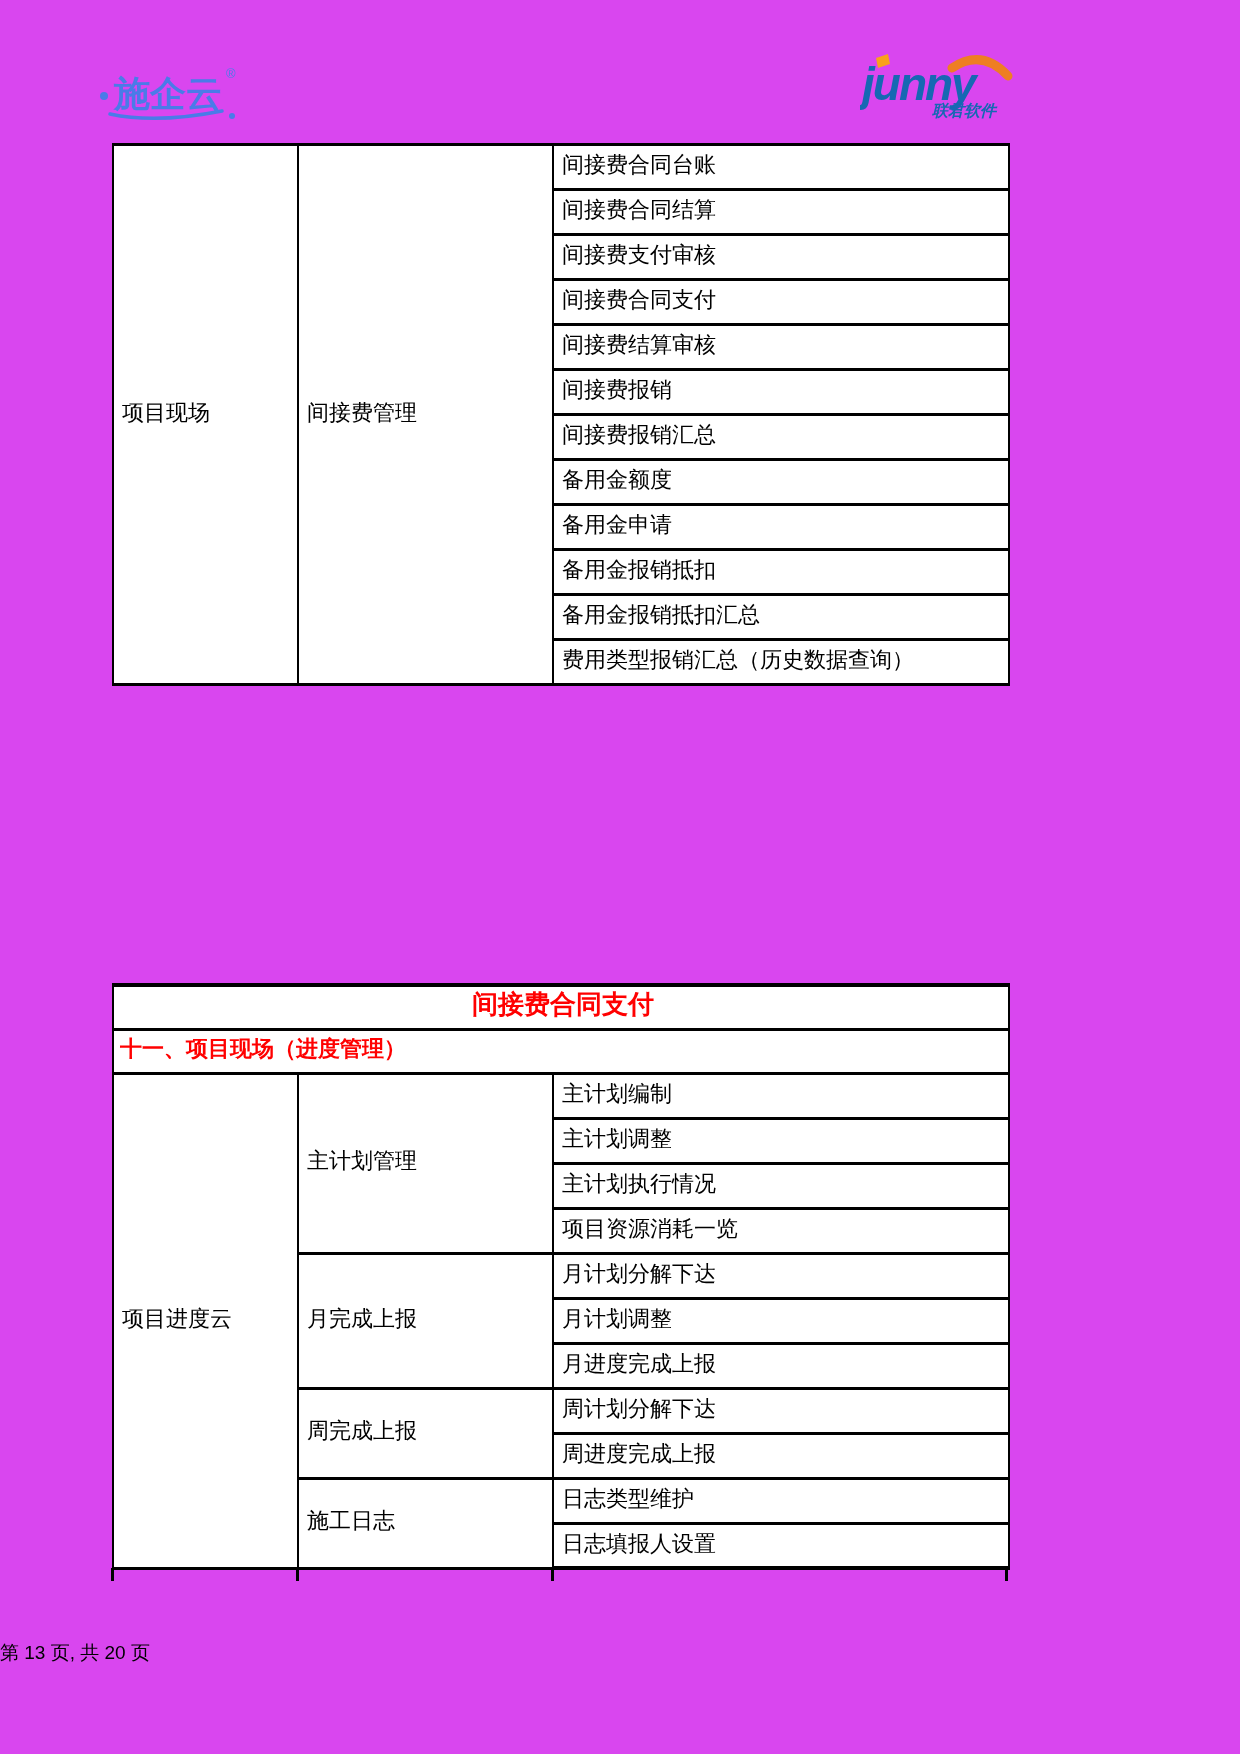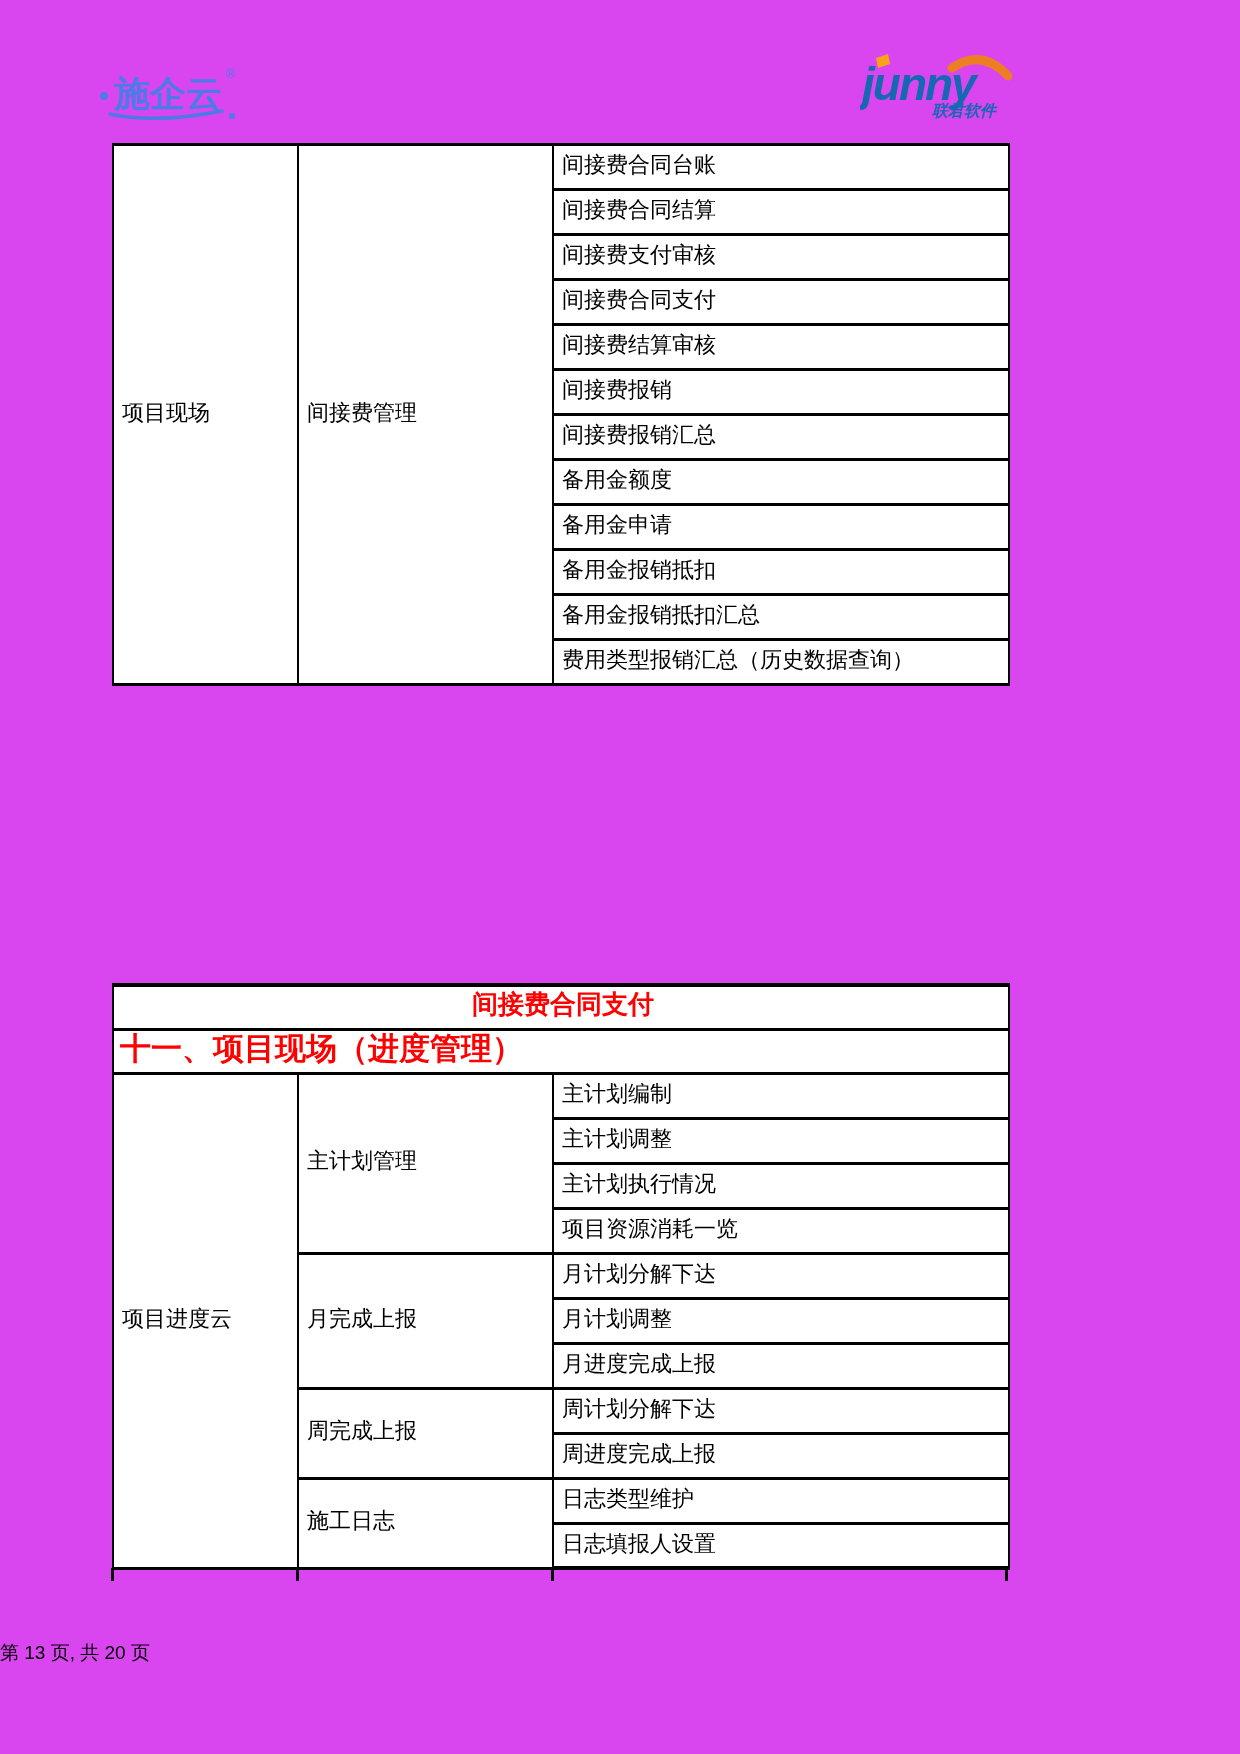--- a/index.html
+++ b/index.html
@@ -23,21 +23,21 @@
     border:2px solid #000; border-top-width:3px; border-bottom-width:3px;
     font-size:22px; line-height:1.15; height:45px; padding:0 4px 4px 8px;
     vertical-align:middle; white-space:nowrap; overflow:hidden;
   }
   .tbl td.group { vertical-align:middle; }
   .t2 .title-cell {
     text-align:center; color:#ff0000; font-weight:bold; font-size:26px;
     height:44px; border-top-width:4px;
   }
   .t2 .section-cell {
-    color:#ff0000; font-weight:bold; font-size:31px; height:44px; padding-left:6px;
+    color:#ff0000; font-weight:bold; font-size:22px; height:44px; padding-left:6px;
   }
   .t2 tr.last-row td { border-bottom-width:4px; }
   
   .stub { position:absolute; width:3px; height:13px; background:#000; top:1568px; }
   .stub.s1 { left:111px; }
   .stub.s2 { left:296px; }
   .stub.s3 { left:551px; }
   .stub.s4 { left:1005px; }
   
   .footer {

